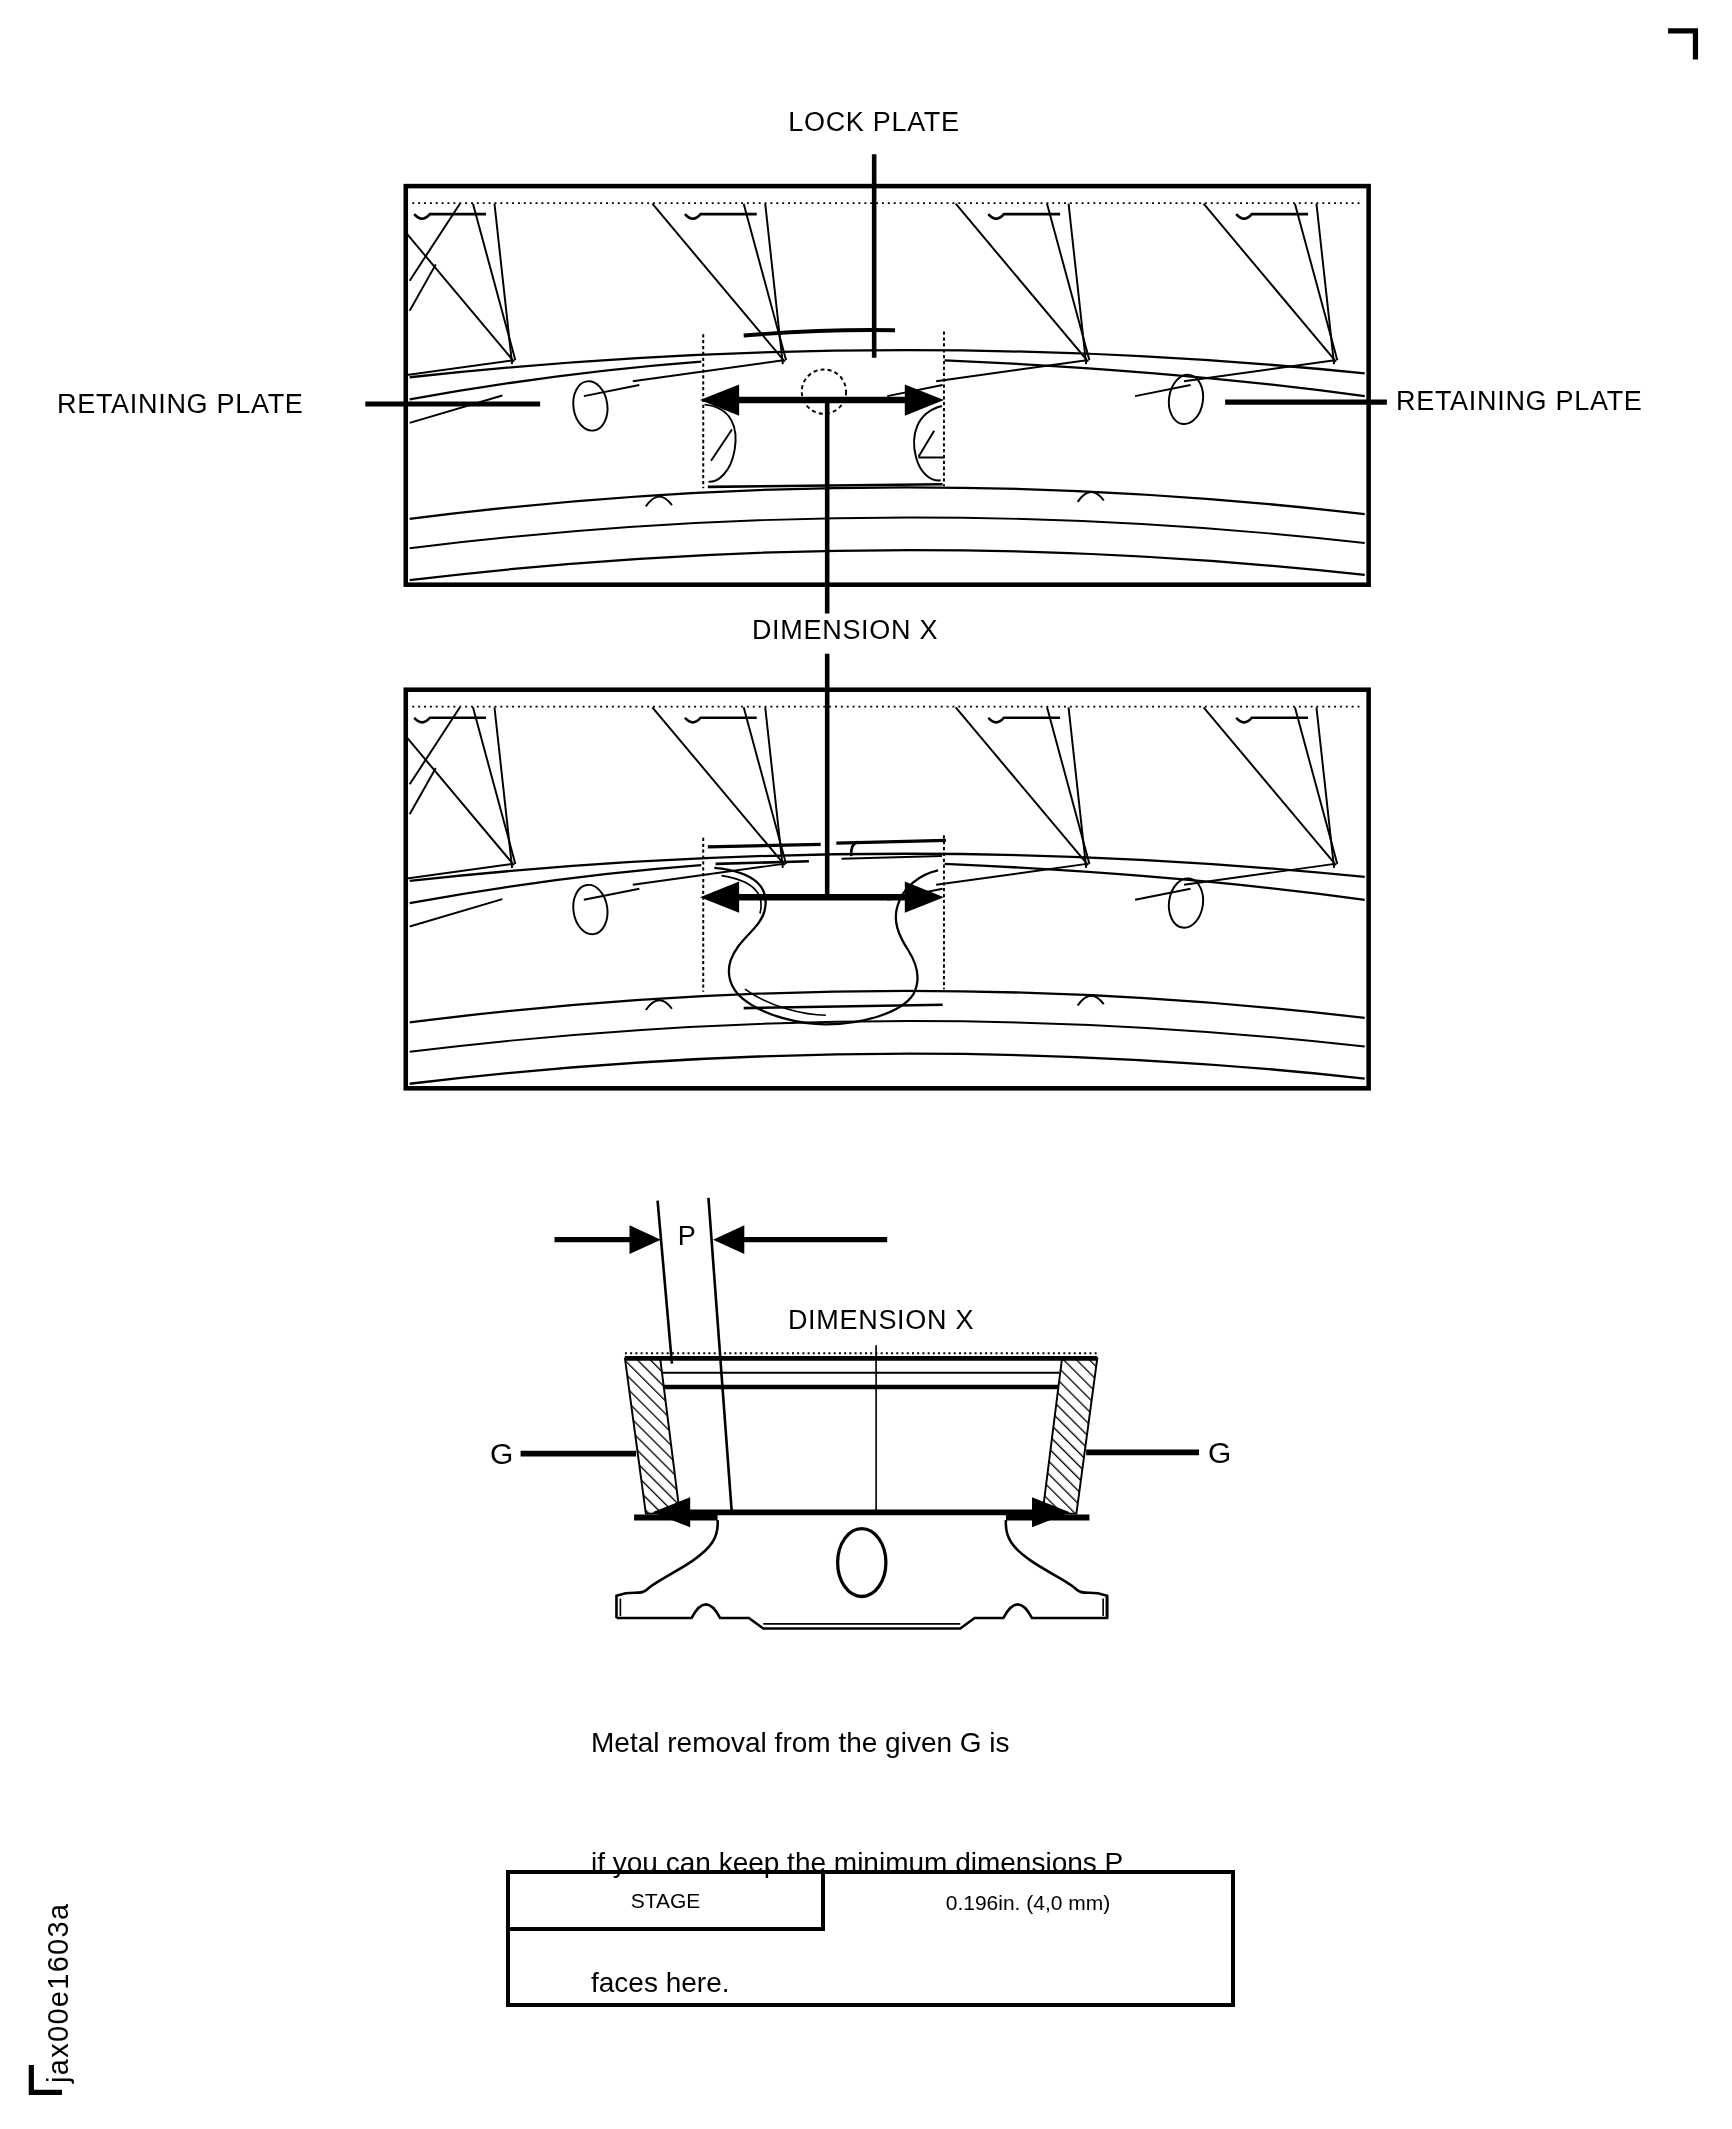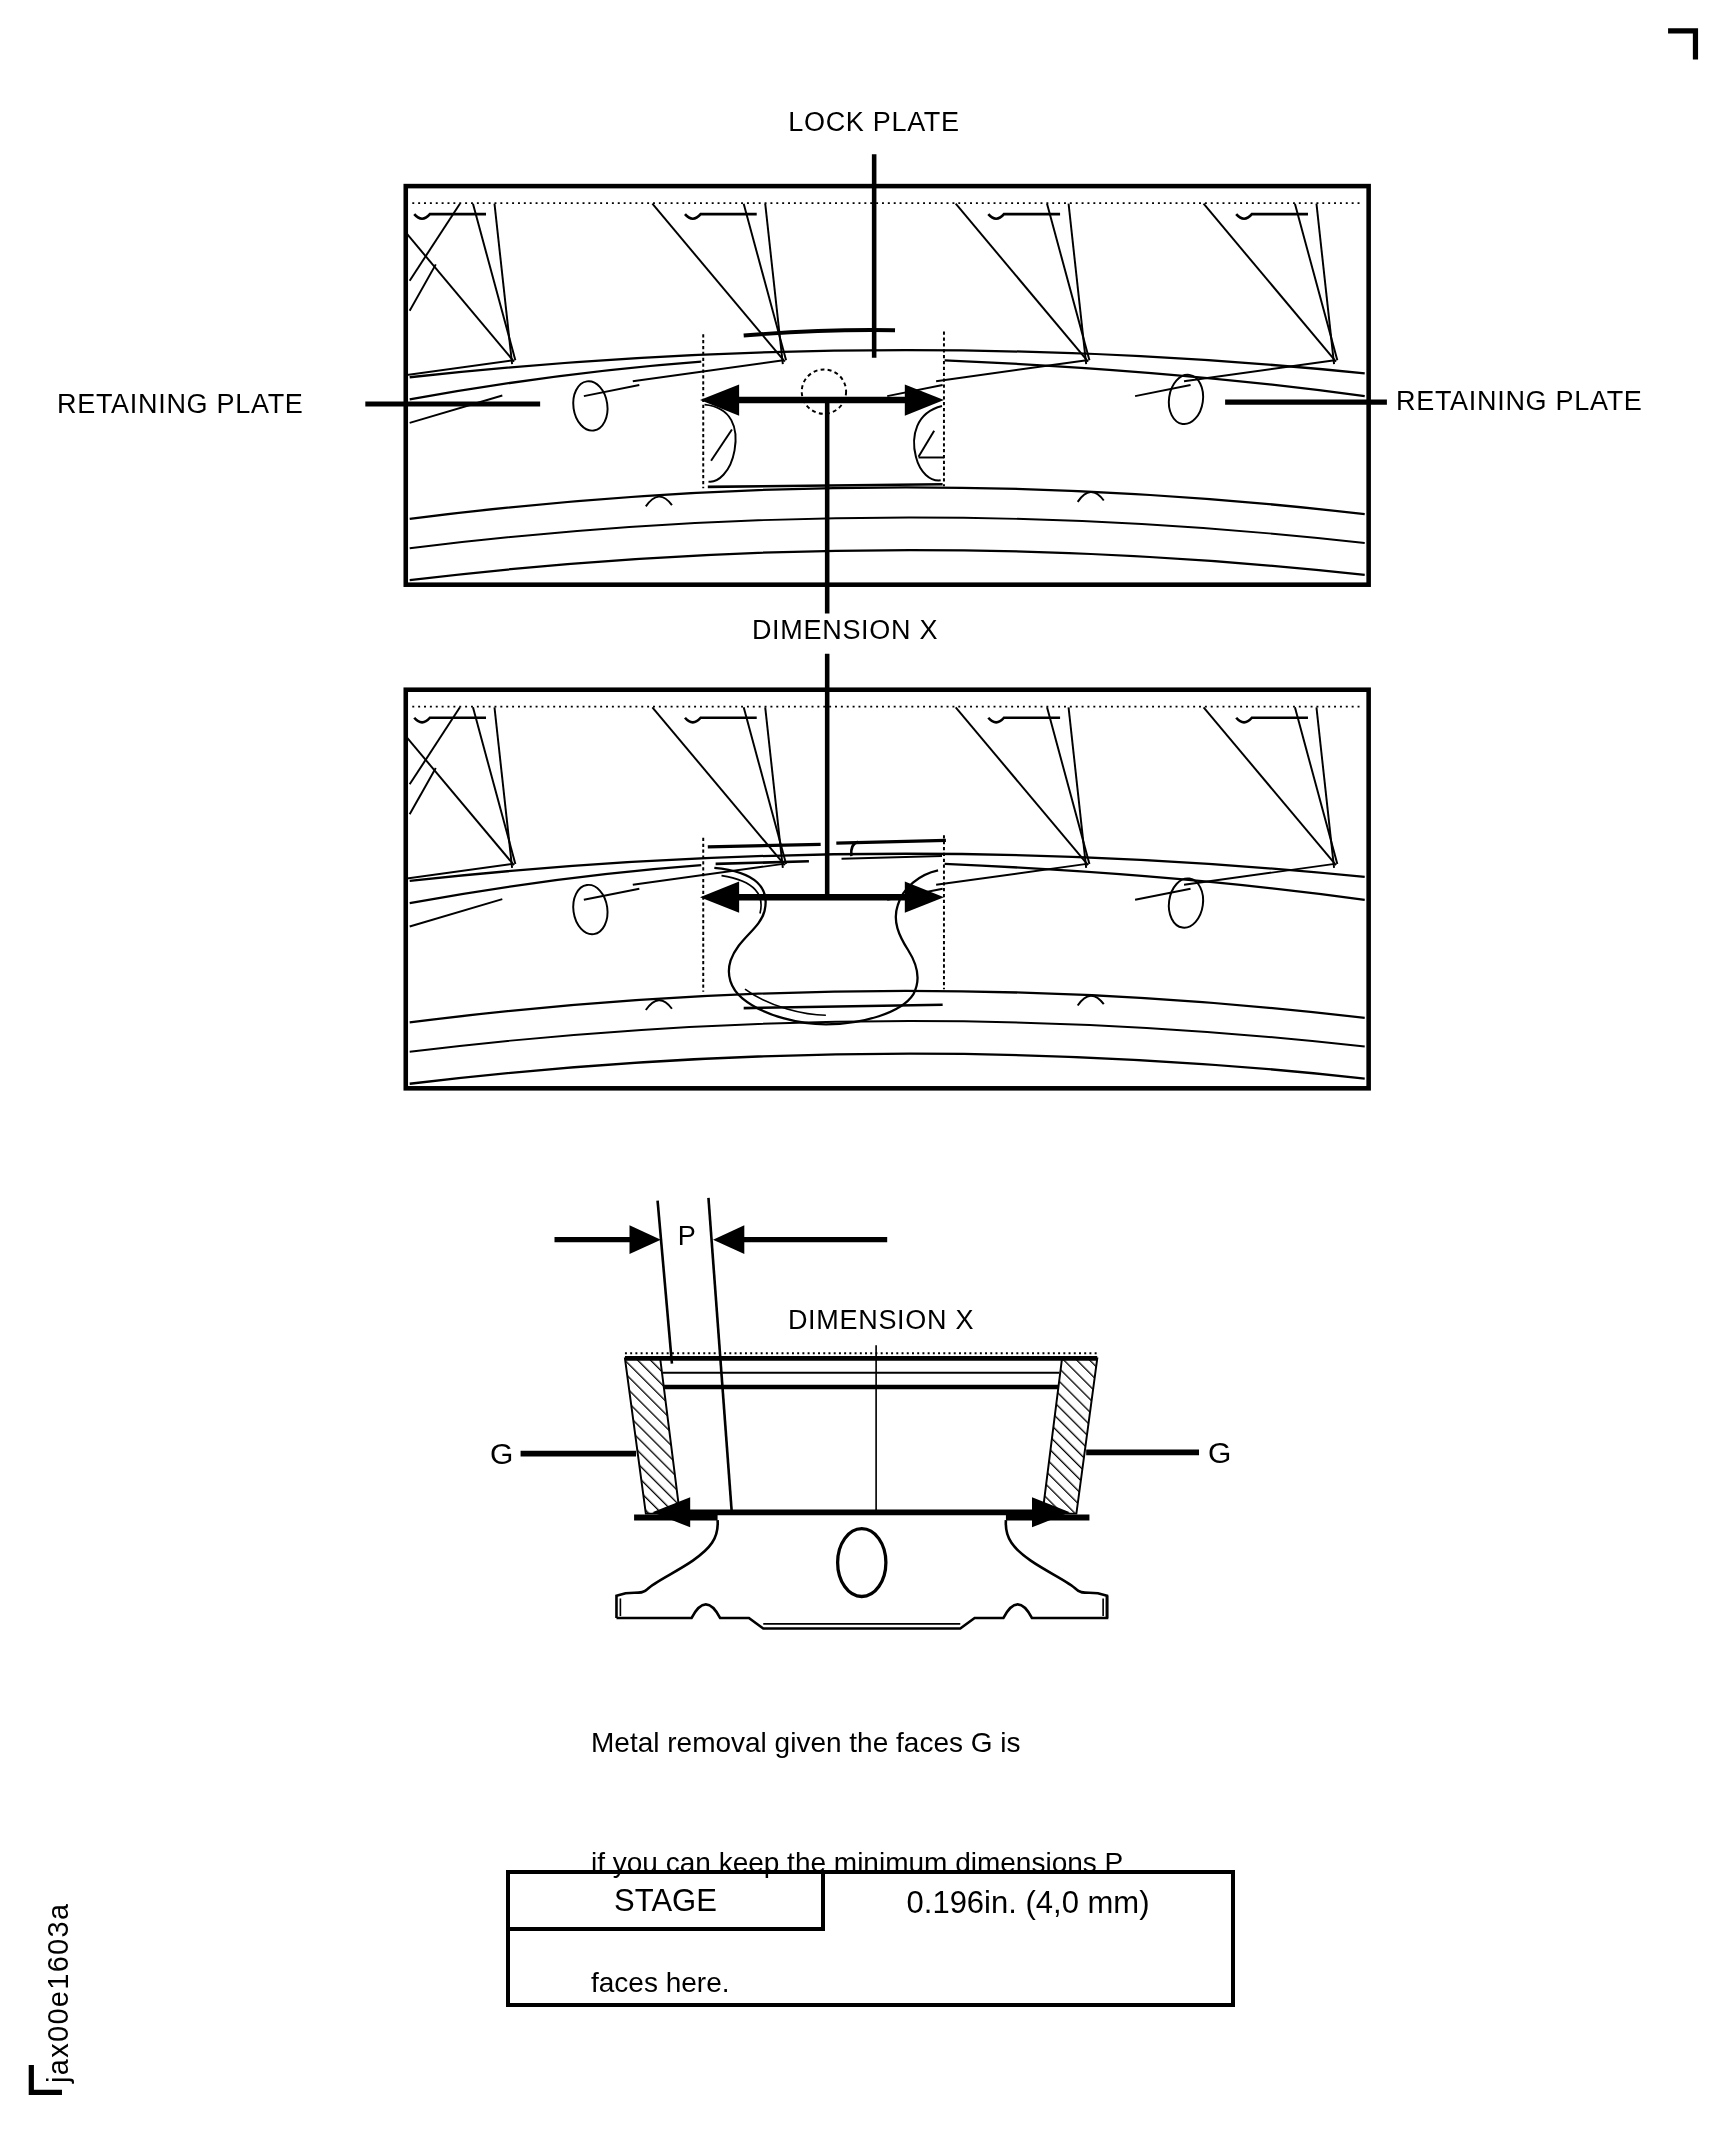--- a/index.html
+++ b/index.html
@@ -8,21 +8,21 @@
   .art{position:absolute;left:0;top:0;width:1732px;height:2129px;}
   .art path,.art line,.art circle,.art ellipse,.art rect{stroke:#000;fill:none;stroke-linecap:butt;}
   .art polygon{fill:#000;stroke:none;}
   .art .hatch-band{fill:url(#hatch);}
   .lbl{position:absolute;font-size:27px;letter-spacing:0.7px;white-space:pre;line-height:1.1;}
   .ctr{transform:translateX(-50%);}
   .big{font-size:30px;}
   .note{position:absolute;left:591px;top:1643px;font-size:28px;line-height:40px;white-space:pre;}
   .spec-table{position:absolute;left:506px;top:1870px;width:721px;border:4.6px solid #000;
         display:grid;grid-template-columns:315px 1fr;grid-template-rows:57px 72px;box-sizing:content-box;}
-  .cell{display:flex;align-items:center;justify-content:center;font-size:31px;white-space:pre;}
+  .cell{display:flex;align-items:center;justify-content:center;font-size:21px;white-space:pre;}
   .cell.c1{border-right:4.6px solid #000;}
   .cell.head{border-bottom:4.6px solid #000;}
   .figcode{position:absolute;left:42px;top:2083px;font-size:29px;letter-spacing:1.3px;
         transform:rotate(-90deg);transform-origin:left top;white-space:pre;}
 </style>
 </head>
 <body>
 
 <div class="page">
 
@@ -176,21 +176,21 @@
   <div class="lbl ctr" style="left:874px;top:108px;">LOCK PLATE</div>
   <div class="lbl" style="left:57px;top:390px;">RETAINING PLATE</div>
   <div class="lbl" style="left:1396px;top:387px;">RETAINING PLATE</div>
   <div class="lbl ctr" style="left:845px;top:616px;">DIMENSION X</div>
   <div class="lbl ctr" style="left:881px;top:1306px;">DIMENSION X</div>
   <div class="lbl ctr" style="left:687px;top:1222px;">P</div>
   <div class="lbl ctr big" style="left:502px;top:1437px;">G</div>
   <div class="lbl ctr big" style="left:1220px;top:1436px;">G</div>
 
   <div class="note">
-    <div>Metal removal given the faces G is</div>
+    <div>Metal removal from the given G is</div>
     <div>if you can keep the minimum dimensions P</div>
     <div>faces here.</div>
   </div>
 
   <div class="spec-table">
     <div class="cell head c1">STAGE</div>
     <div class="cell body c2">0.196in. (4,0 mm)</div>
   </div>
 
   <div class="figcode">jax00e1603a</div>

